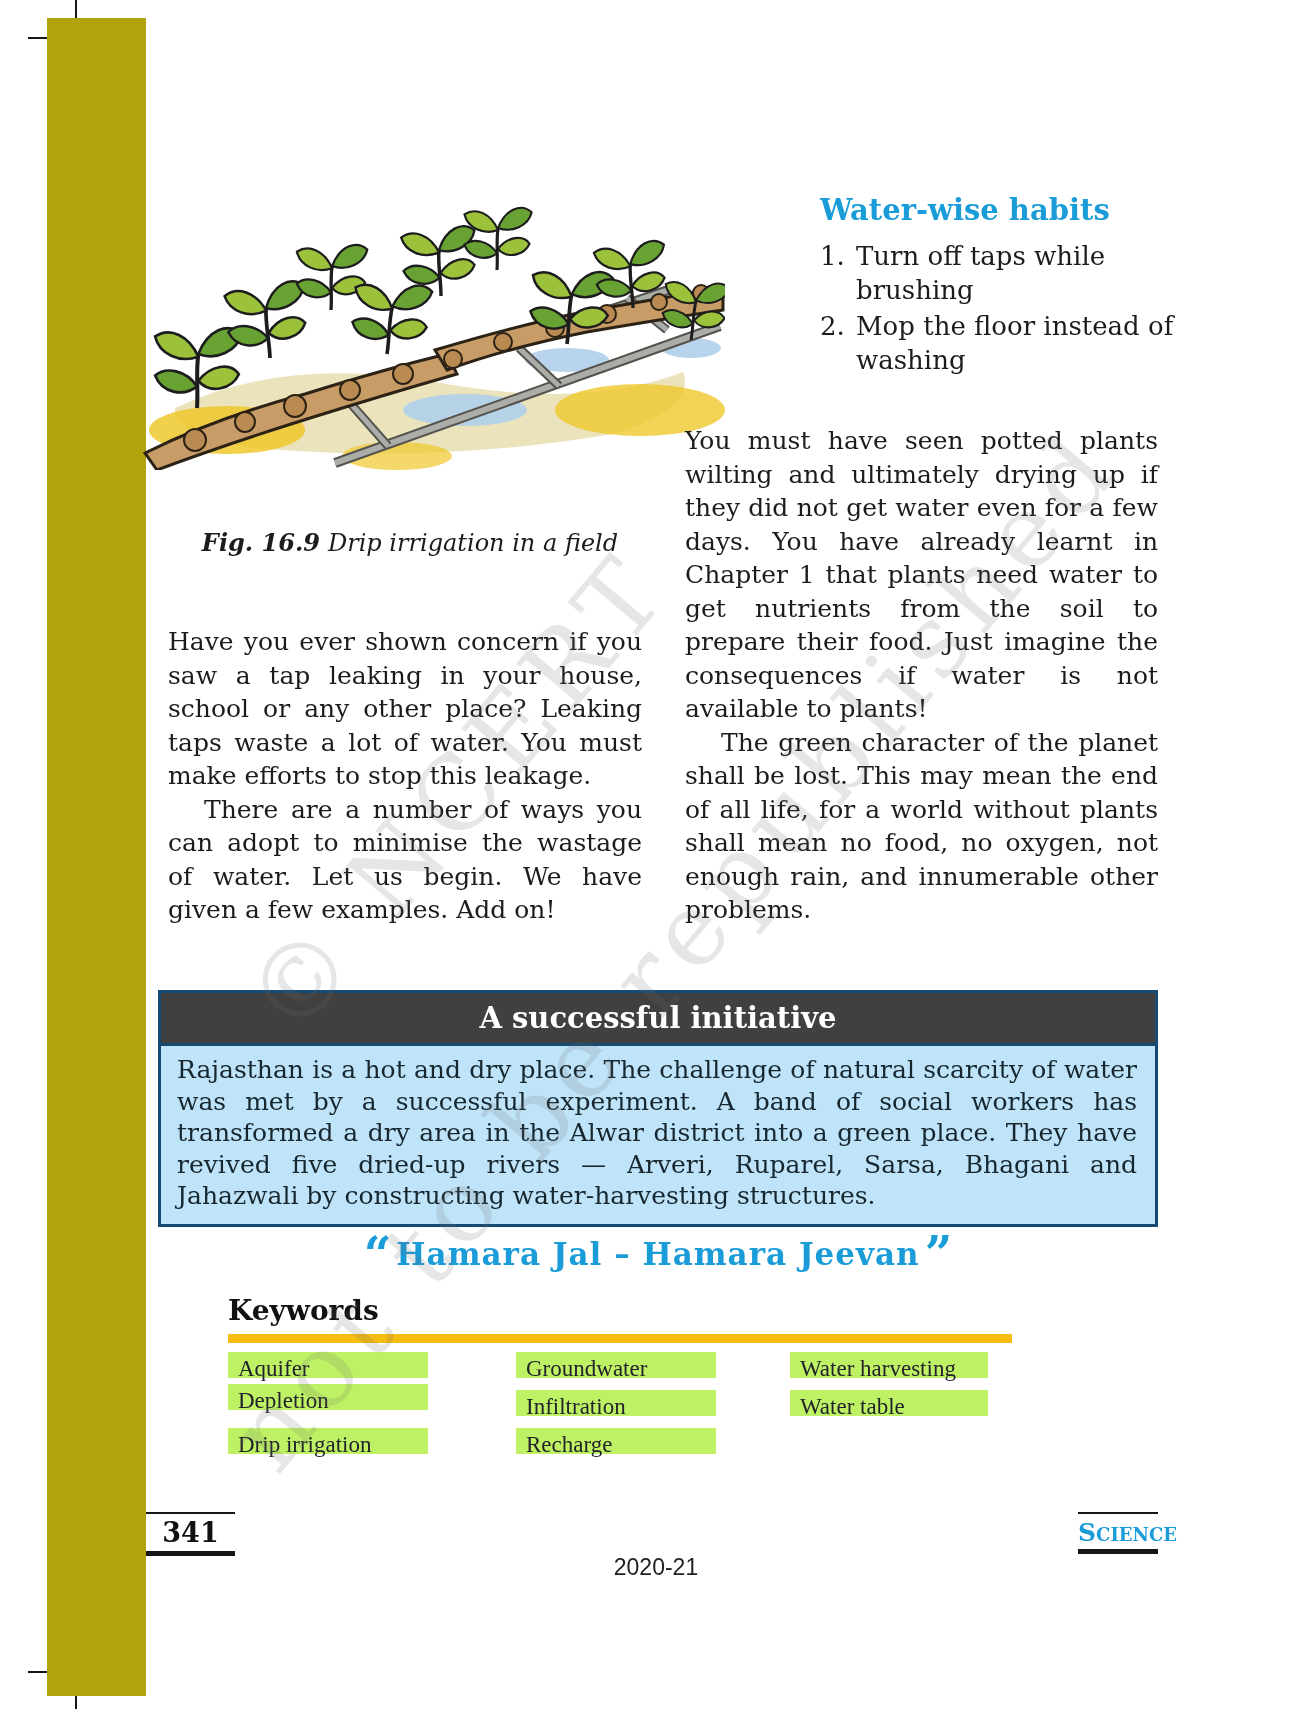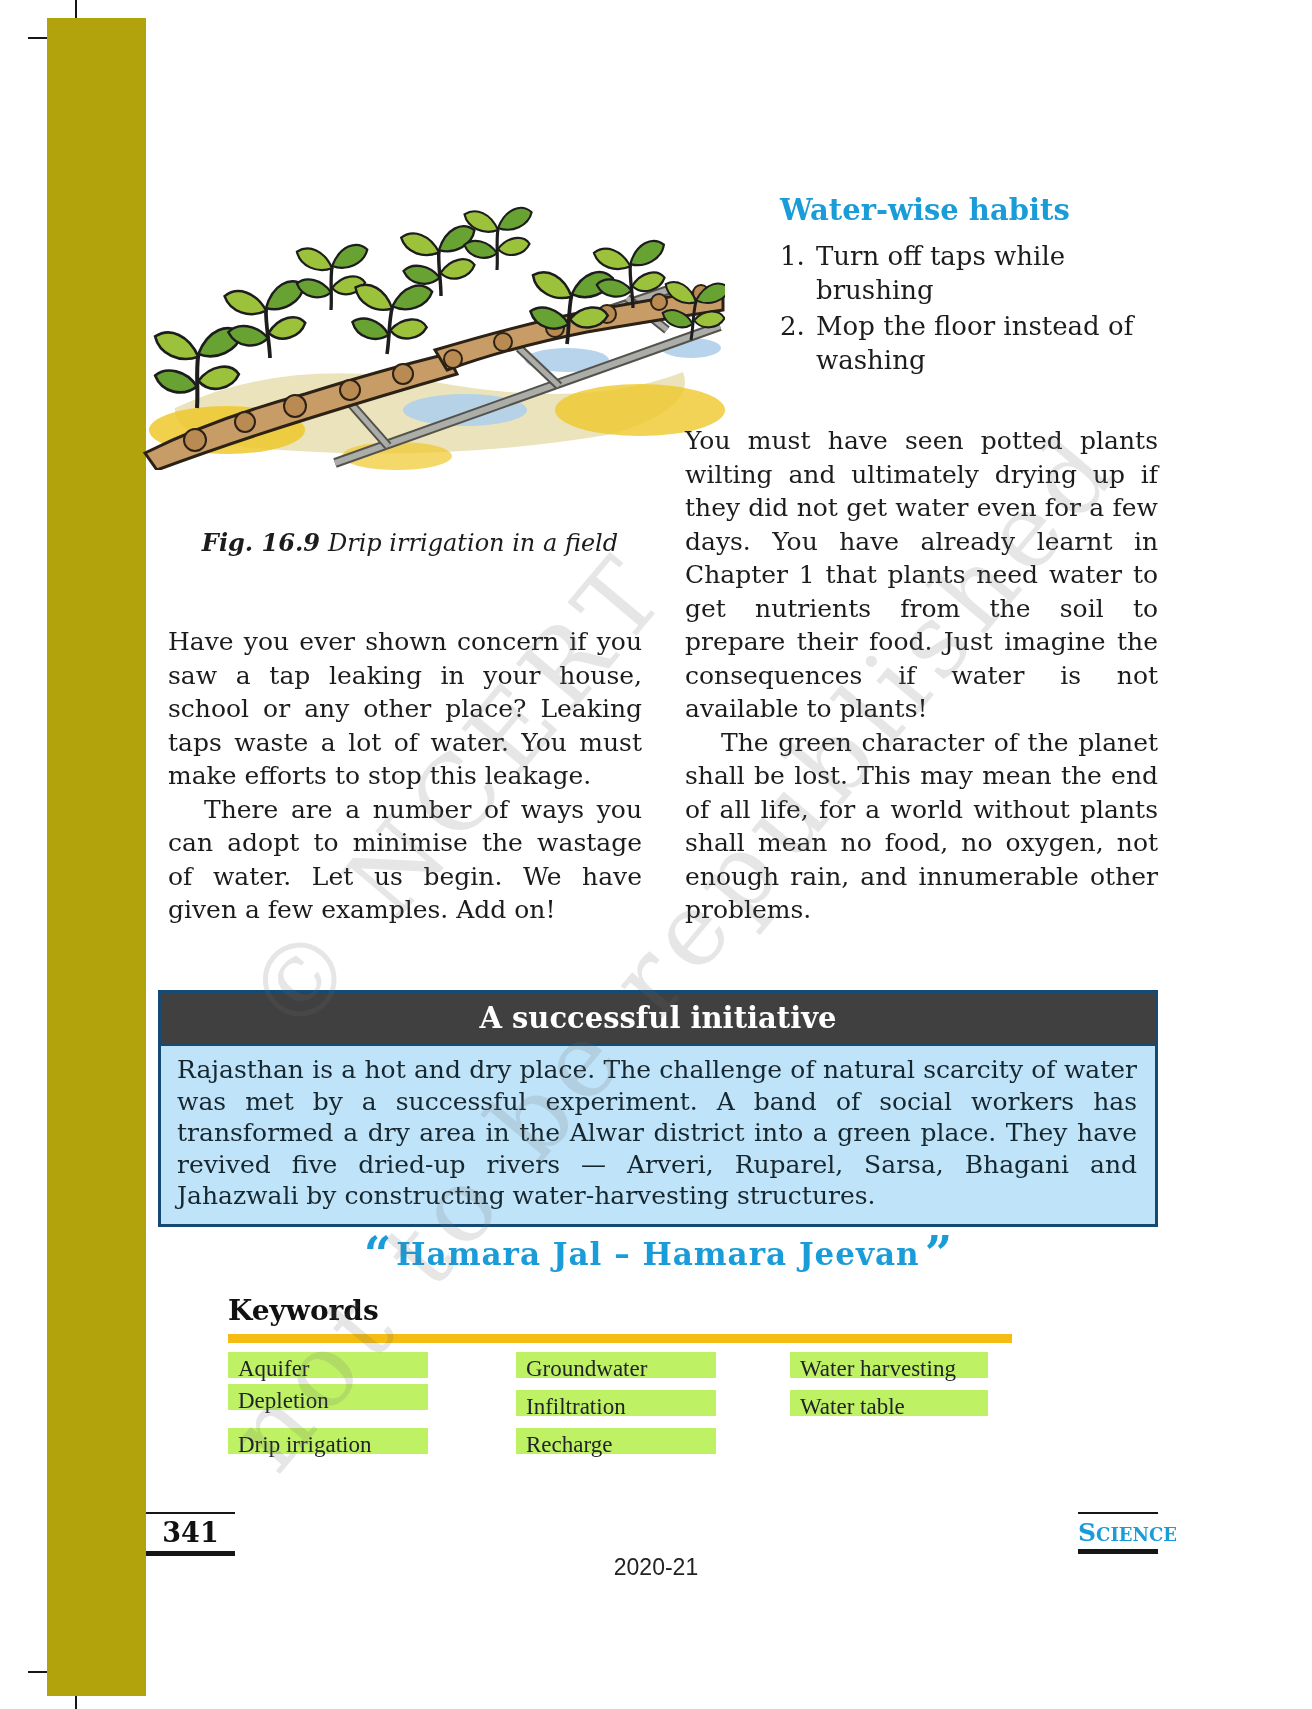--- a/index.html
+++ b/index.html
@@ -9,21 +9,21 @@
   .cropmark{position:absolute;background:#161616;}
   
   #olive-bar{position:absolute;left:47px;top:18px;width:99px;height:1678px;background:#B2A30D;}
   
   #illustration{position:absolute;left:135px;top:158px;width:590px;height:312px;}
   
   #fig-caption{position:absolute;left:150px;top:528px;width:520px;text-align:center;
       font-style:italic;font-size:24px;color:#1c1c1c;}
   #fig-caption .cap-label{font-weight:bold;margin-right:8px;}
   
-  #water-wise{position:absolute;left:780px;top:193px;width:368px;}
+  #water-wise{position:absolute;left:820px;top:193px;width:368px;}
   #water-wise .ww-title{color:#1A9CD8;font-weight:bold;font-size:29px;margin-bottom:12px;}
   .ww-item{display:flex;font-size:26px;line-height:34px;margin-bottom:2px;}
   .ww-num{width:36px;flex:0 0 36px;}
   .ww-text{flex:1;}
   
   .sec-heading{color:#E6127D;font-weight:bold;font-size:29px;line-height:37px;
       font-variant:small-caps;letter-spacing:0.5px;}
   
   #col-left{position:absolute;left:168px;top:625px;width:474px;}
   #col-right{position:absolute;left:685px;top:424px;width:473px;}

